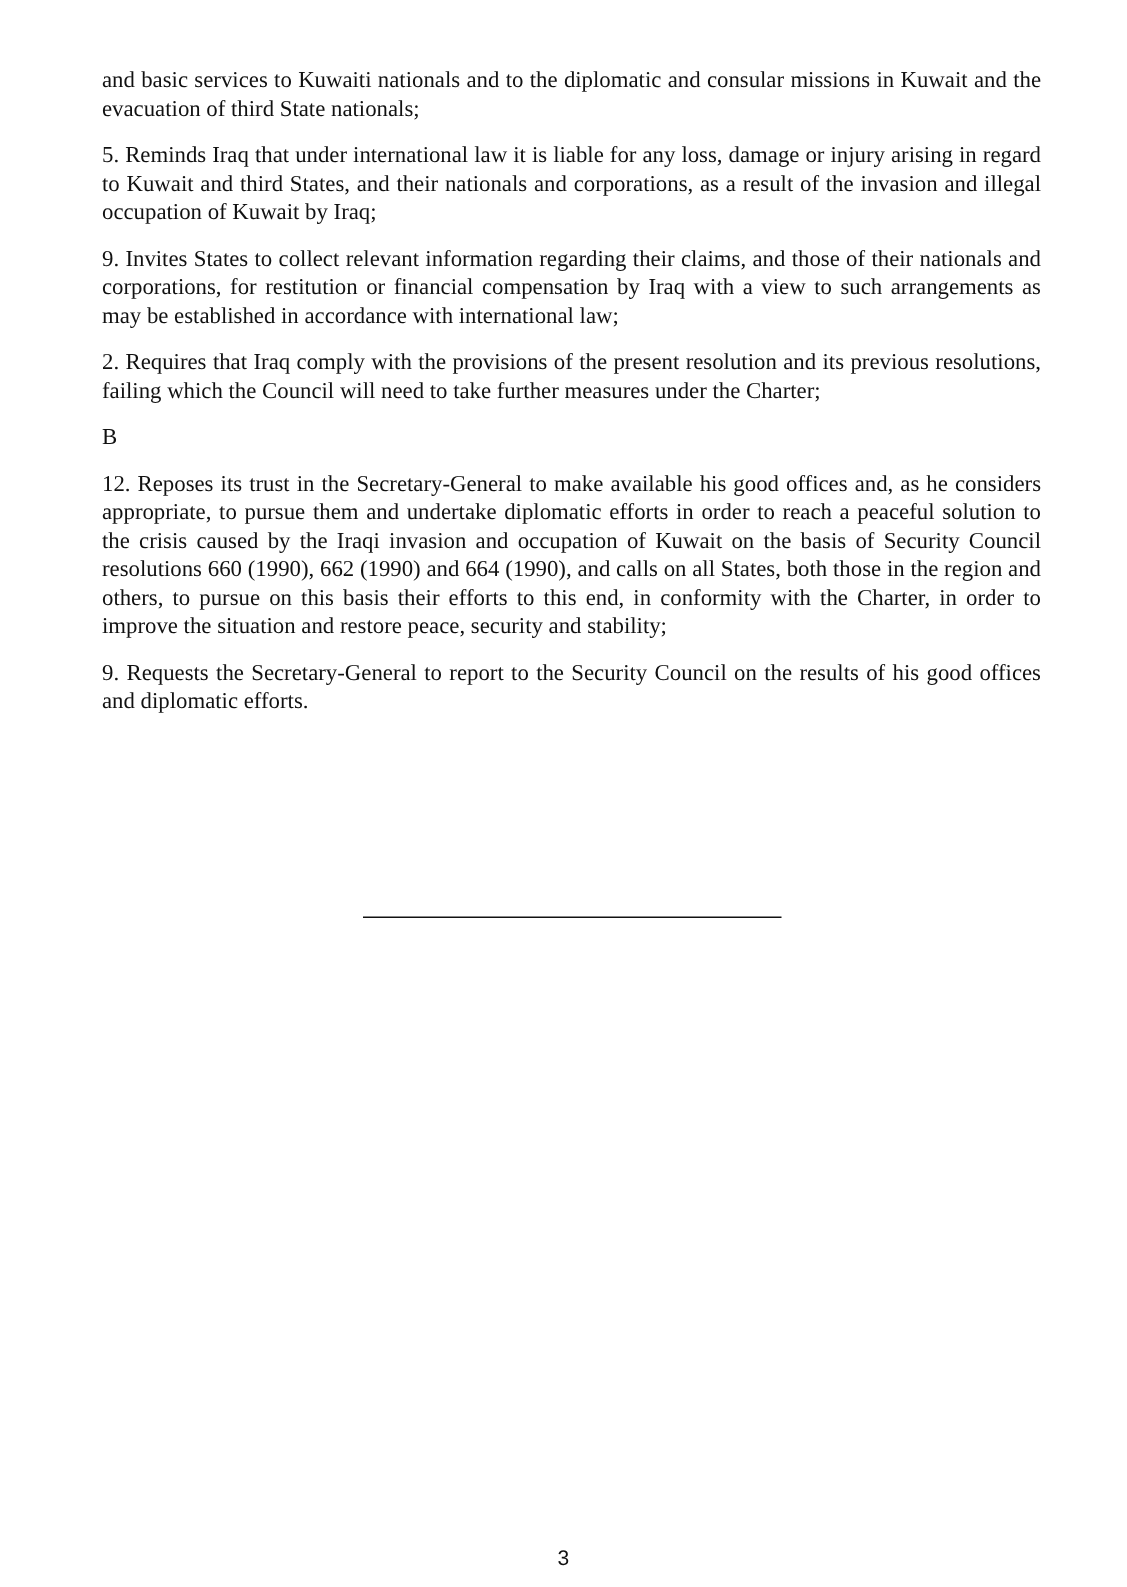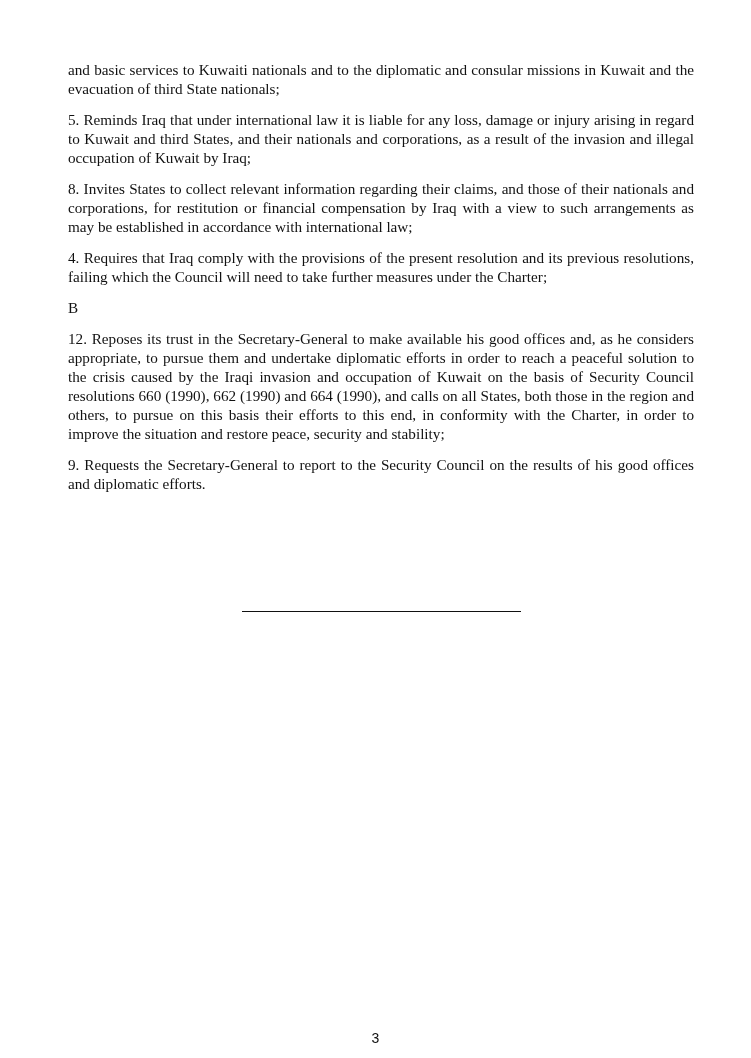--- a/index.html
+++ b/index.html
@@ -23,21 +23,20 @@
       height: 1058px;
     }
     .body-text {
       position: absolute;
       left: 68px;
       top: 44px;
       width: 626px;
       font-size: 15.2px;
       line-height: 19px;
       text-align: justify;
-      margin-top: 16px;
     }
     .para {
       margin: 0 0 12px 0;
     }
     .section-letter {
       margin: 0 0 12px 0;
       font-weight: normal;
     }
     .rule {
       position: absolute;
@@ -57,22 +56,22 @@
       font-family: "Liberation Sans", sans-serif;
     }
   </style>
 </head>
 <body>
 
 <div class="page">
   <div class="body-text">
     <p class="para">and  basic services to Kuwaiti nationals and to the diplomatic and consular missions in Kuwait and the evacuation of third State nationals;</p>
     <p class="para">5.  Reminds  Iraq that under international law it is liable for any loss, damage or injury arising in  regard  to  Kuwait  and  third  States, and their nationals and corporations, as a result of the invasion and illegal occupation of Kuwait by Iraq;</p>
-    <p class="para">8.  Invites States to collect relevant information regarding their  claims, and those of their nationals  and  corporations,  for  restitution  or  financial compensation by Iraq with a view to such arrangements as may be established in accordance with international law;</p>
-    <p class="para">4.  Requires  that  Iraq  comply   with the provisions of the present resolution and its previous resolutions, failing which the Council will need to take further measures under the Charter;</p>
+    <p class="para">9.  Invites States to collect relevant information regarding their  claims, and those of their nationals  and  corporations,  for  restitution  or  financial compensation by Iraq with a view to such arrangements as may be established in accordance with international law;</p>
+    <p class="para">2.  Requires  that  Iraq  comply   with the provisions of the present resolution and its previous resolutions, failing which the Council will need to take further measures under the Charter;</p>
     <p class="section-letter">B</p>
     <p class="para">12.  Reposes  its  trust  in  the  Secretary-General to make available his good offices and, as he considers  appropriate,  to  pursue  them  and  undertake  diplomatic efforts in order to reach a peaceful  solution  to  the  crisis  caused by the Iraqi invasion and occupation of Kuwait on the basis  of  Security Council resolutions 660 (1990), 662 (1990) and 664 (1990), and calls on all States,  both  those  in  the region and others, to pursue on this basis their efforts to this end, in conformity  with  the Charter, in order to improve the situation and restore peace, security and stability;</p>
     <p class="para">9.  Requests the Secretary-General to report to the Security Council on the results of his good offices and diplomatic efforts.</p>
   </div>
 
   <div class="rule"></div>
 
   <div class="page-number">3</div>
 </div>
 

